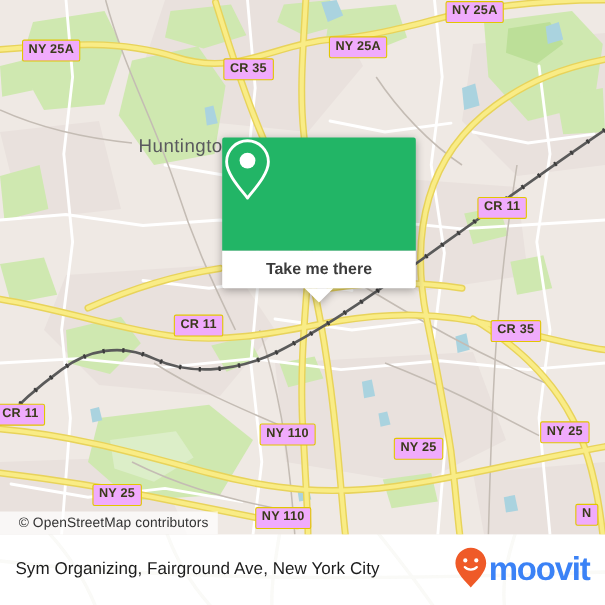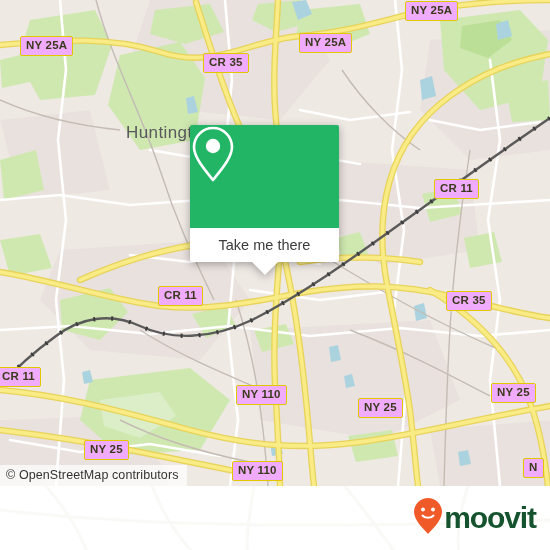--- a/index.html
+++ b/index.html
@@ -13,21 +13,21 @@
   
   #map{
     position:absolute;left:0;top:0;width:550px;height:486px;
     background:#efe9e4;
     overflow:hidden;
   }
   #map svg{position:absolute;left:0;top:0;}
 
   .attrib{
     position:absolute;left:0;bottom:0;
-    padding:3px 8px 4px 6px;
+    padding:3px 8px 4px 17px;
     background:rgba(255,255,255,0.72);
     font-size:12.5px;color:#333;
     letter-spacing:.1px;
     white-space:nowrap;
   }
 
   
   .shield{
     position:absolute;
     background:#f0abfc;
@@ -48,22 +48,23 @@
     position:absolute;
     font-size:17px;
     color:#59595e;
     letter-spacing:.4px;
     white-space:nowrap;
   }
 
   
   #popup{
     position:absolute;
-    left:190px;top:125px;width:149px;
+    left:202px;top:125px;width:176px;
     filter:drop-shadow(0 2px 4px rgba(0,0,0,.32));
+    font-weight:bold;
   }
   #popup .head{
     background:#22b566;
     height:103px;
     border-radius:2px 2px 0 0;
     display:flex;align-items:center;justify-content:center;
   }
   #popup .foot{
     background:#ffffff;
     height:34px;
@@ -94,21 +95,21 @@
     display:flex;align-items:center;
     height:64px;
     padding:0 14px 0 14px;
     box-sizing:border-box;
   }
   #placeText{
     font-size:15.5px;color:#1c1c1c;letter-spacing:.05px;white-space:nowrap;
   }
   #logo{margin-left:auto;display:flex;align-items:center;}
   #logo .wordmark{
-    font-size:30px;font-weight:bold;color:#14532d;letter-spacing:-1.1px;
+    font-size:30px;font-weight:bold;color:#3b82f6;letter-spacing:-1.1px;
     margin-left:1px;line-height:1;
   }
 </style>
 </head>
 <body>
 
 <div id="root">
 
   <div id="map">
 
@@ -270,20 +271,21 @@
         <path d="M40,0 C60,20 80,50 90,80"></path>
         <path d="M150,0 C160,30 175,55 200,80"></path>
         <path d="M255,0 C250,30 245,60 248,80"></path>
         <path d="M340,0 C360,25 380,50 400,80"></path>
         <path d="M470,0 C460,30 455,55 460,80"></path>
         <path d="M0,30 C120,44 300,50 550,40"></path>
       </g>
     </svg>
 
     <div id="footerInner">
+      <div id="placeText">Sym Organizing, Fairground Ave, New York City</div>
 
       <div id="logo">
         <span>
           <svg width="30" height="38" viewBox="0 0 30 38" aria-hidden="true">
             <path d="M15 1 C7.3 1 1 7.3 1 15 C1 23.2 11 32.5 15 37 C19 32.5 29 23.2 29 15 C29 7.3 22.7 1 15 1 Z" fill="#ef5a28"></path>
             <circle cx="10" cy="12.5" r="1.9" fill="#ffffff"></circle>
             <circle cx="20" cy="12.5" r="1.9" fill="#ffffff"></circle>
             <path d="M9.5 18.5 C12 21.6 18 21.6 20.5 18.5" fill="none" stroke="#ffffff" stroke-width="2" stroke-linecap="round"></path>
           </svg>
         </span>

